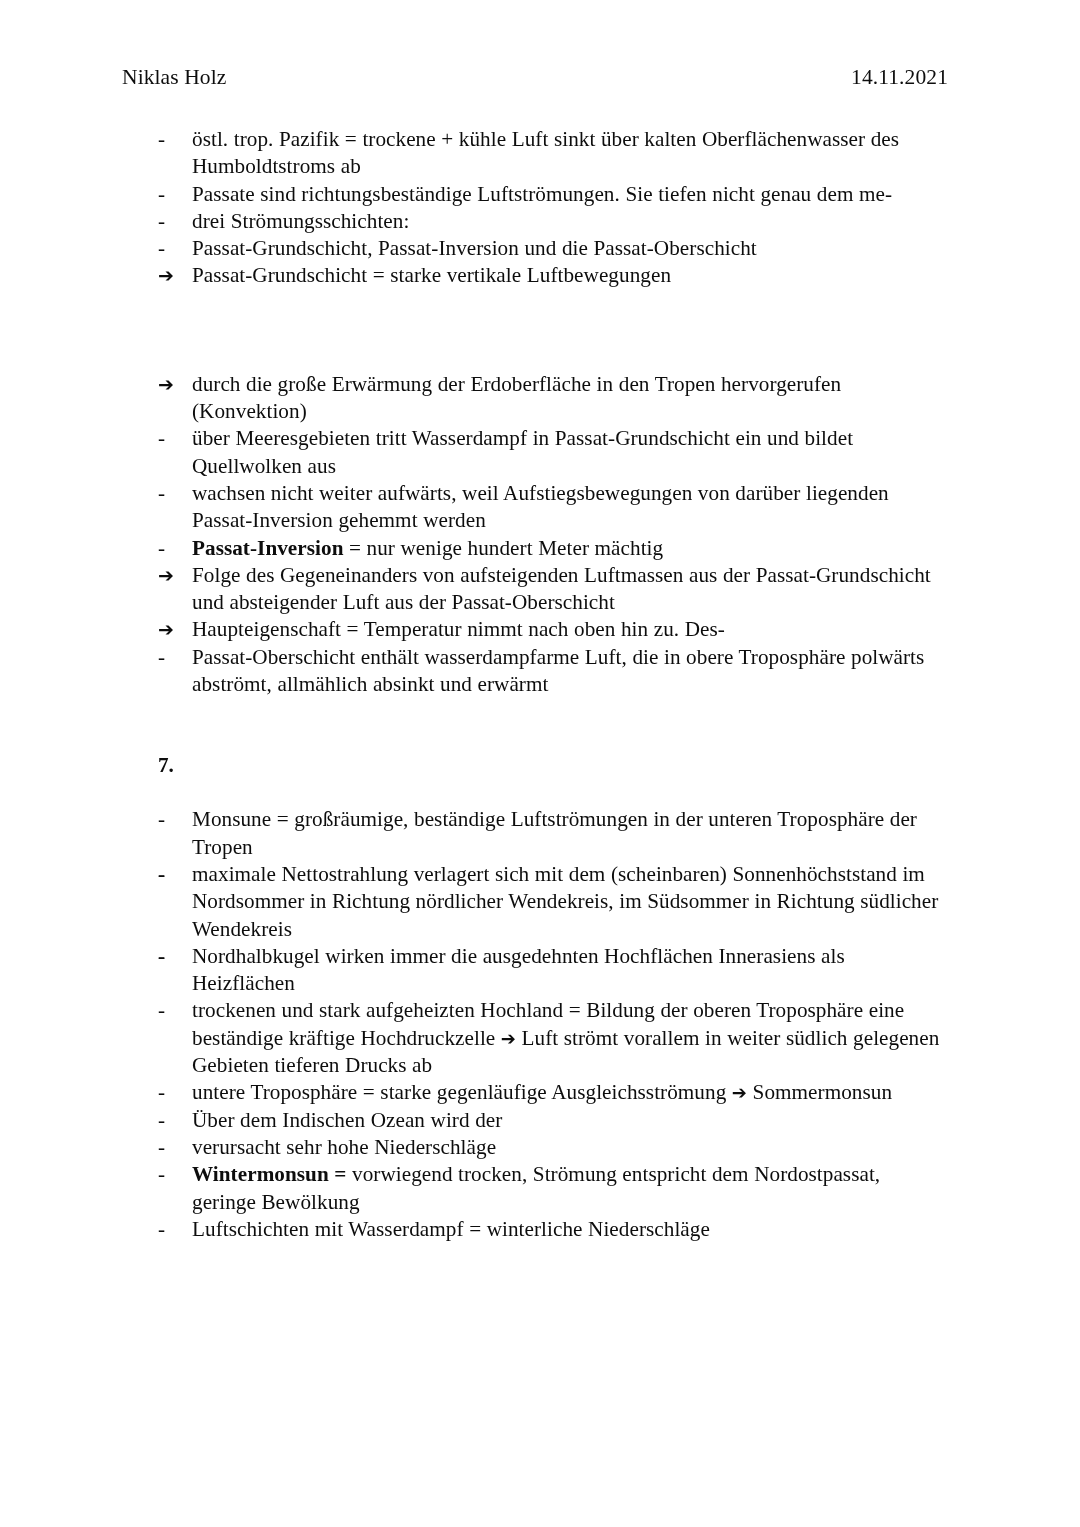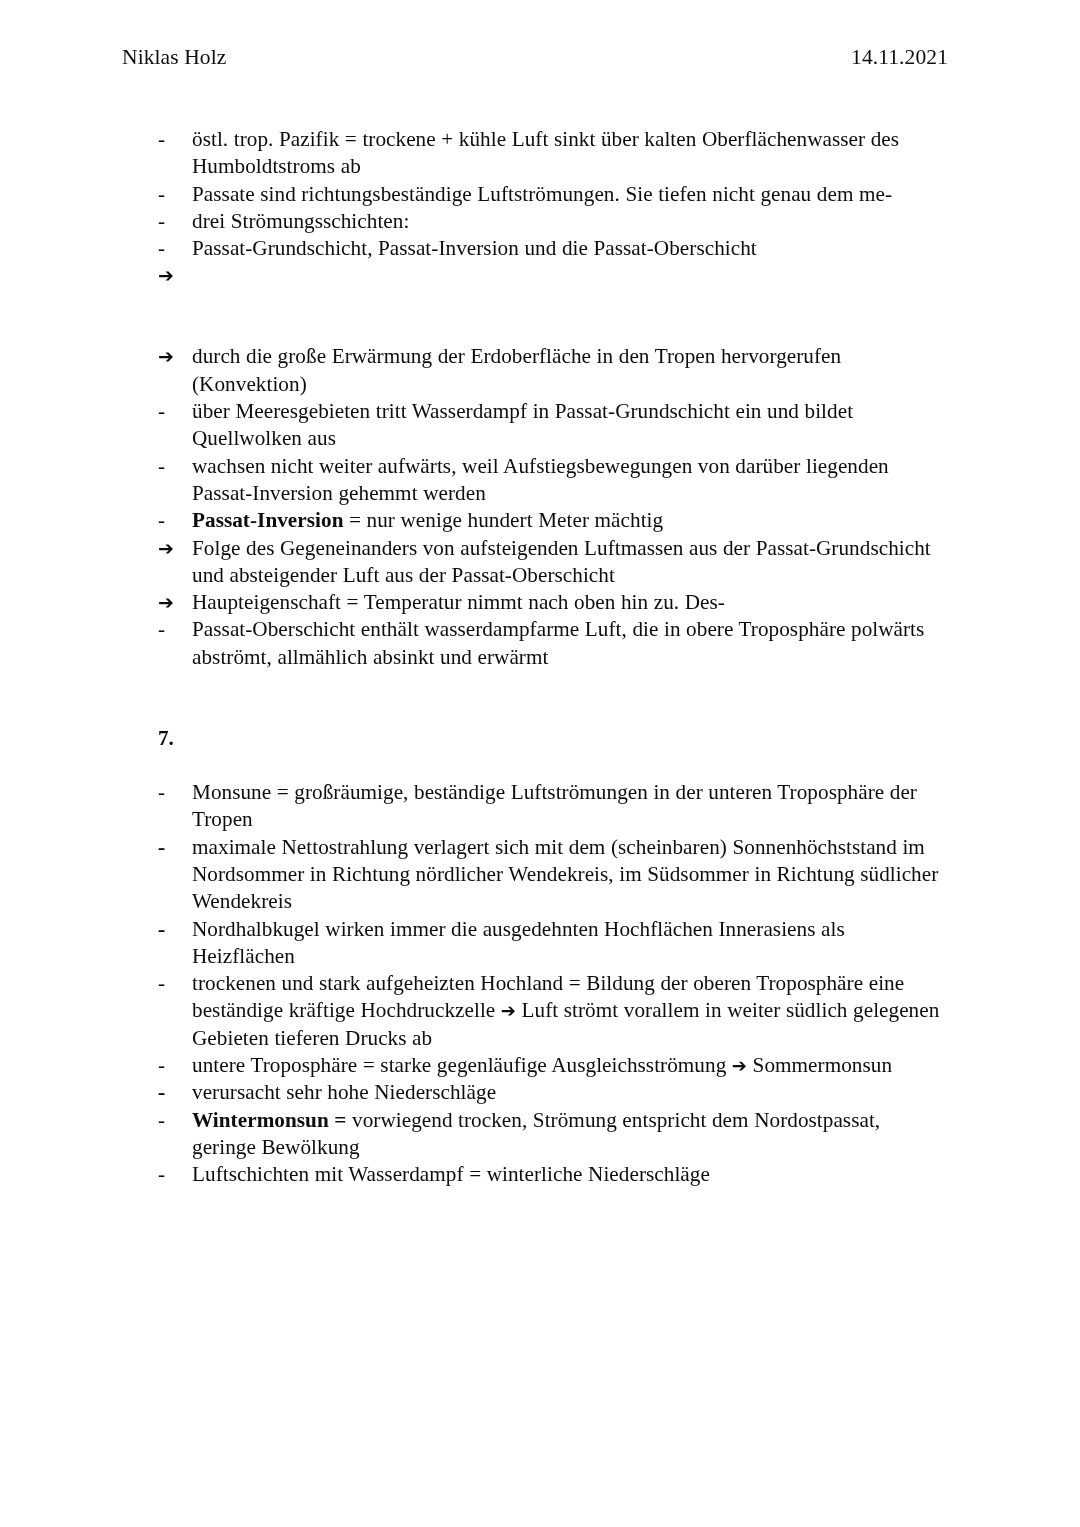--- a/index.html
+++ b/index.html
@@ -14,21 +14,21 @@
     height: 1527px;
     background: #ffffff;
     font-family: "Liberation Serif", "DejaVu Serif", serif;
     color: #0d0d0d;
     overflow: hidden;
   }
 
   
   .doc-header {
     position: absolute;
-    top: 44px;
+    top: 64px;
     left: 122px;
     width: 826px;
     display: flex;
     justify-content: space-between;
     align-items: baseline;
     font-size: 21.5px;
     line-height: 1.25;
   }
   .doc-header .author { letter-spacing: 0.1px; }
   .doc-header .date   { letter-spacing: 0.1px; text-align: center; }
@@ -113,21 +113,21 @@
   </div>
 
   <div class="doc-body">
 
     <div class="block">
       <ul class="bullet-list">
           <li class="bullet-item"><span class="bullet-marker dash">-</span><span>östl. trop. Pazifik = trockene + kühle Luft sinkt über kalten Oberflächenwasser des Humboldtstroms ab</span></li>
           <li class="bullet-item"><span class="bullet-marker dash">-</span><span>Passate sind richtungsbeständige Luftströmungen. Sie tiefen nicht genau dem me-</span></li>
           <li class="bullet-item"><span class="bullet-marker dash">-</span><span>drei Strömungsschichten:</span></li>
           <li class="bullet-item"><span class="bullet-marker dash">-</span><span>Passat-Grundschicht, Passat-Inversion und die Passat-Oberschicht</span></li>
-          <li class="bullet-item"><span class="bullet-marker arrow">➔</span></li>
+          <li class="bullet-item"><span class="bullet-marker arrow">➔</span><span>Passat-Grundschicht = starke vertikale Luftbewegungen</span></li>
         </ul>
     </div>
 
     <div class="gap-large"></div>
 
     <div class="block">
       <ul class="bullet-list">
           <li class="bullet-item"><span class="bullet-marker arrow">➔</span><span>durch die große Erwärmung der Erdoberfläche in den Tropen hervorgerufen (Konvektion)</span></li>
           <li class="bullet-item"><span class="bullet-marker dash">-</span><span>über Meeresgebieten tritt Wasserdampf in Passat-Grundschicht ein und bildet Quellwolken aus</span></li>
           <li class="bullet-item"><span class="bullet-marker dash">-</span><span>wachsen nicht weiter aufwärts, weil Aufstiegsbewegungen von darüber liegenden Passat-Inversion gehemmt werden</span></li>
@@ -148,21 +148,21 @@
 
     <div class="block">
       <ul class="bullet-list">
           <li class="bullet-item"><span class="bullet-marker dash">-</span><span>Monsune = großräumige, beständige Luftströmungen in der unteren Troposphäre der Tropen</span></li>
           <li class="bullet-item"><span class="bullet-marker dash">-</span></li>
           <li class="bullet-item"><span class="bullet-marker dash">-</span><span>maximale Nettostrahlung verlagert sich mit dem (scheinbaren) Sonnenhöchststand im Nordsommer in Richtung nördlicher Wendekreis, im Südsommer in Richtung südlicher Wendekreis</span></li>
           <li class="bullet-item"><span class="bullet-marker dash">-</span></li>
           <li class="bullet-item"><span class="bullet-marker dash">-</span><span>Nordhalbkugel wirken immer die ausgedehnten Hochflächen Innerasiens als Heizflächen</span></li>
           <li class="bullet-item"><span class="bullet-marker dash">-</span><span>trockenen und stark aufgeheizten Hochland = Bildung der oberen Troposphäre eine beständige kräftige Hochdruckzelle <span class="inline-arrow">➔</span> Luft strömt vorallem in weiter südlich gelegenen Gebieten tieferen Drucks ab</span></li>
           <li class="bullet-item"><span class="bullet-marker dash">-</span><span>untere Troposphäre = starke gegenläufige Ausgleichsströmung <span class="inline-arrow">➔</span> Sommermonsun</span></li>
-          <li class="bullet-item"><span class="bullet-marker dash">-</span></li>
+          <li class="bullet-item"><span class="bullet-marker dash">-</span><span>Über dem Indischen Ozean wird der</span></li>
           <li class="bullet-item"><span class="bullet-marker dash">-</span><span>verursacht sehr hohe Niederschläge</span></li>
           <li class="bullet-item"><span class="bullet-marker dash">-</span><span><span class="bold">Wintermonsun =</span> vorwiegend trocken, Strömung entspricht dem Nordostpassat, geringe Bewölkung</span></li>
           <li class="bullet-item"><span class="bullet-marker dash">-</span><span>Luftschichten mit Wasserdampf = winterliche Niederschläge</span></li>
         </ul>
     </div>
 
   </div>
 </div>
 
 </body></html>

